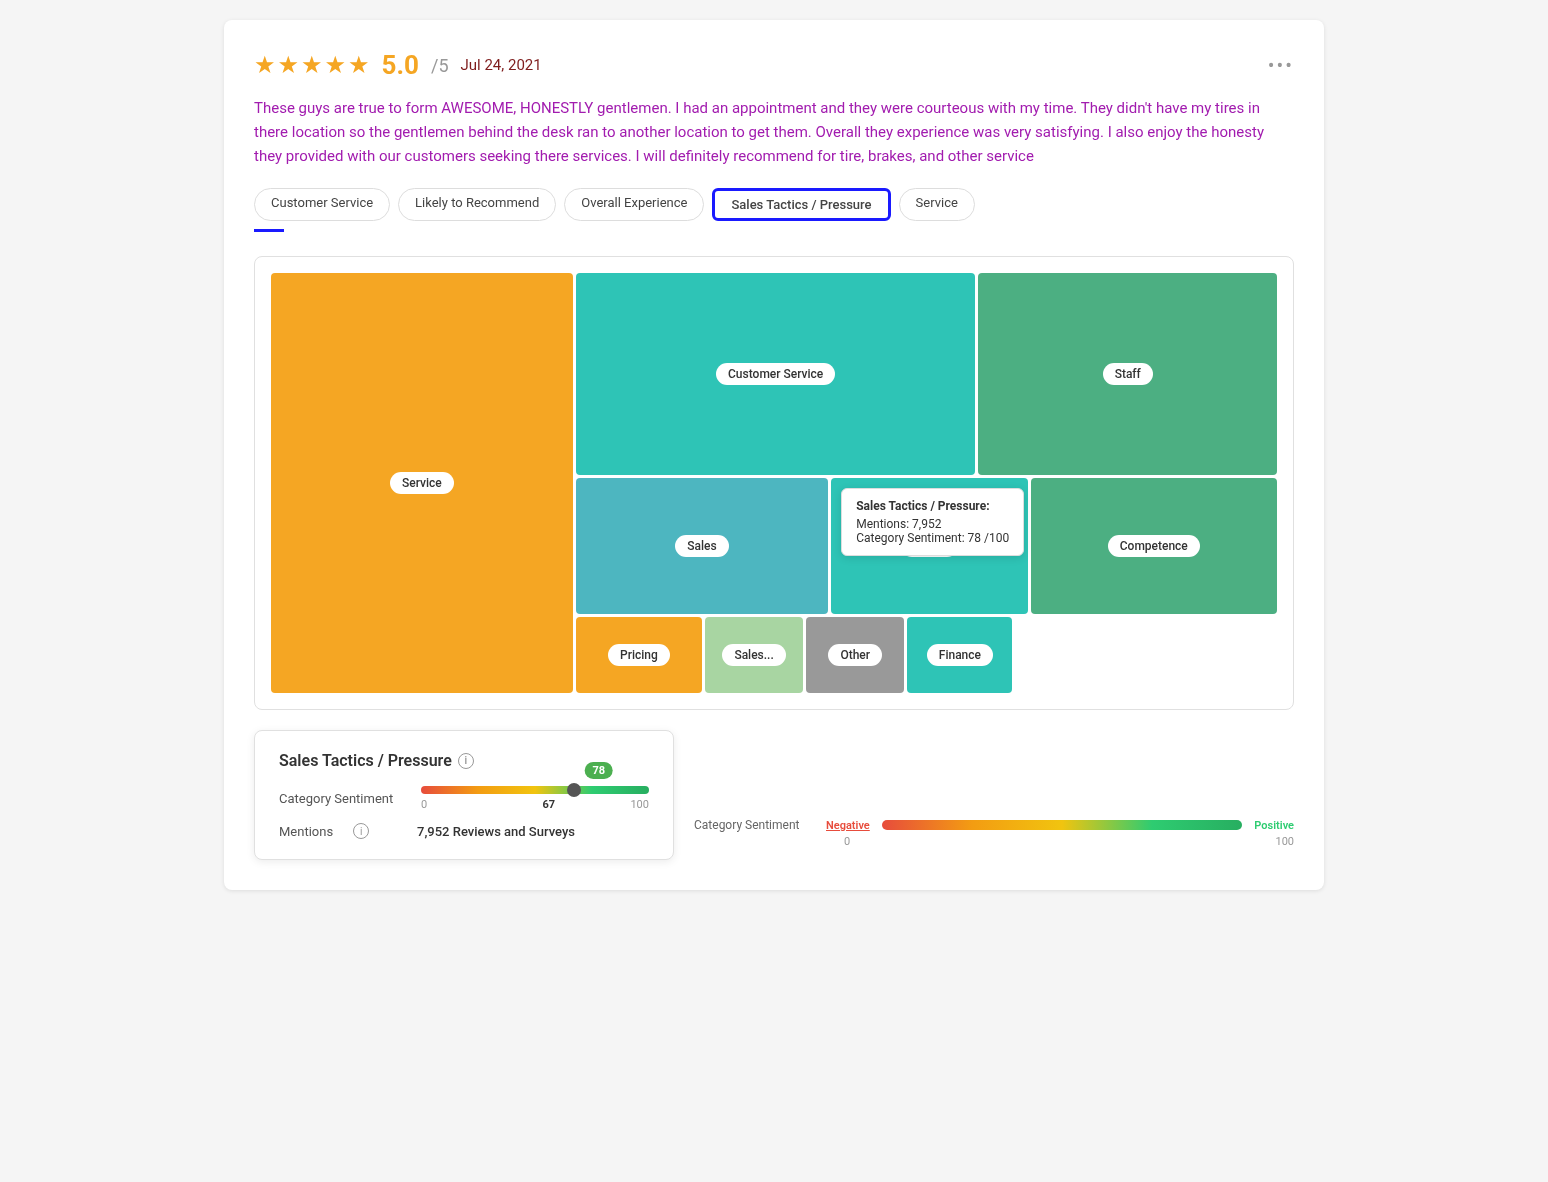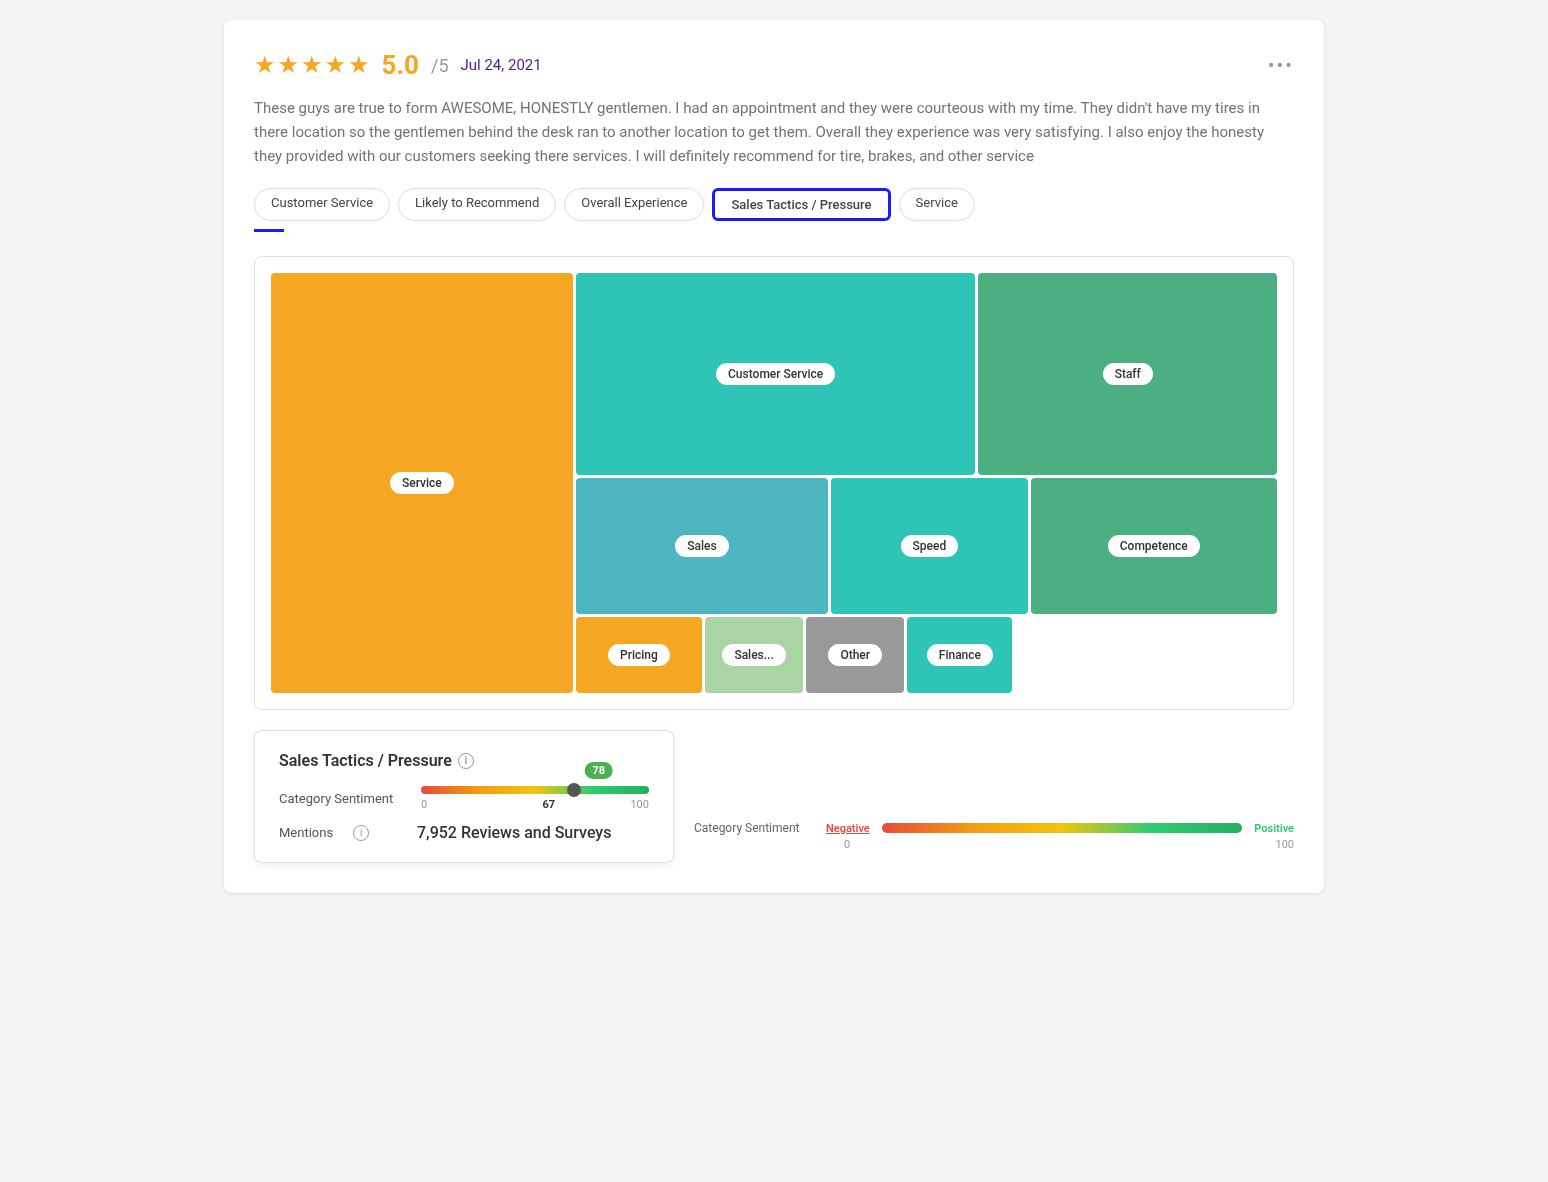--- a/index.html
+++ b/index.html
@@ -35,32 +35,32 @@
     .rating-value {
       color: #F5A623;
       font-size: 26px;
       font-weight: bold;
     }
     .rating-max {
       color: #999;
       font-size: 18px;
     }
     .review-date {
-      color: #4c1d95;
+      color: #7f1d1d;
       font-size: 15px;
     }
     .more-options {
       margin-left: auto;
       color: #999;
       font-size: 20px;
       cursor: pointer;
       letter-spacing: 2px;
     }
     .review-text {
-      color: #737373;
+      color: #a21caf;
       font-size: 15px;
       line-height: 1.6;
       margin-bottom: 20px;
     }
 
     
     .tags-row {
       display: flex;
       flex-wrap: wrap;
       gap: 8px;
@@ -296,21 +296,21 @@
     }
     .mentions-label {
       font-size: 13px;
       color: #555;
       flex: 0 0 130px;
       display: flex;
       align-items: center;
       gap: 20px;
     }
     .mentions-value {
-      font-size: 16px;
+      font-size: 13px;
       color: #333;
       font-weight: 500;
     }
 
     
     .legend-card {
       flex: 1;
       display: flex;
       flex-direction: column;
       justify-content: flex-end;
@@ -400,20 +400,25 @@
           </div>
         </div>
 
         <div class="tm-bottom-row">
           <div class="tm-cell tm-sales">
             <span class="tm-label">Sales</span>
           </div>
           <div class="tm-cell tm-speed">
             <span class="tm-label">Speed</span>
 
+            <div class="tm-tooltip">
+              <div class="tm-tooltip-title">Sales Tactics / Pressure:</div>
+              <div>Mentions: 7,952</div>
+              <div>Category Sentiment: 78 /100</div>
+            </div>
           </div>
           <div class="tm-cell tm-competence">
             <span class="tm-label">Competence</span>
           </div>
         </div>
 
         <div class="tm-bottom-row" style="flex: 0 0 18%;">
           <div class="tm-cell tm-pricing">
             <span class="tm-label">Pricing</span>
           </div>

